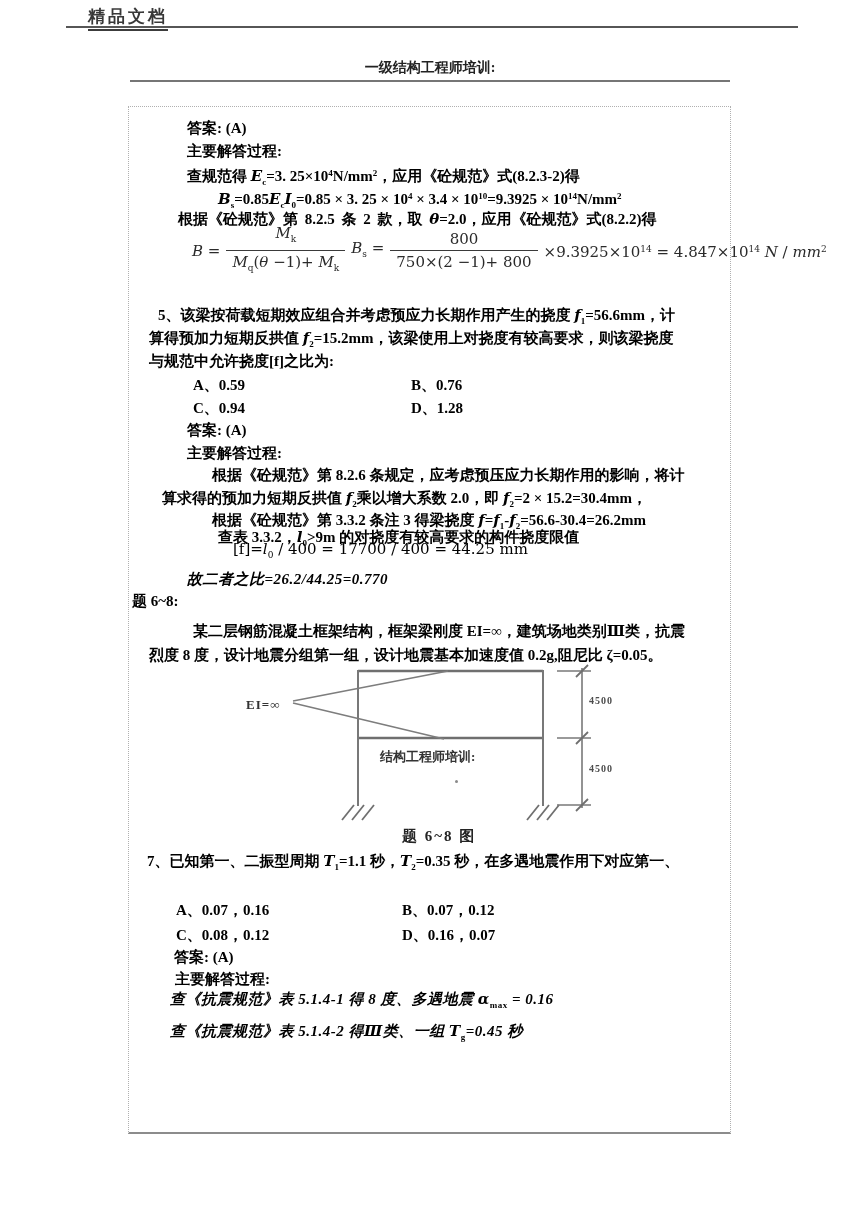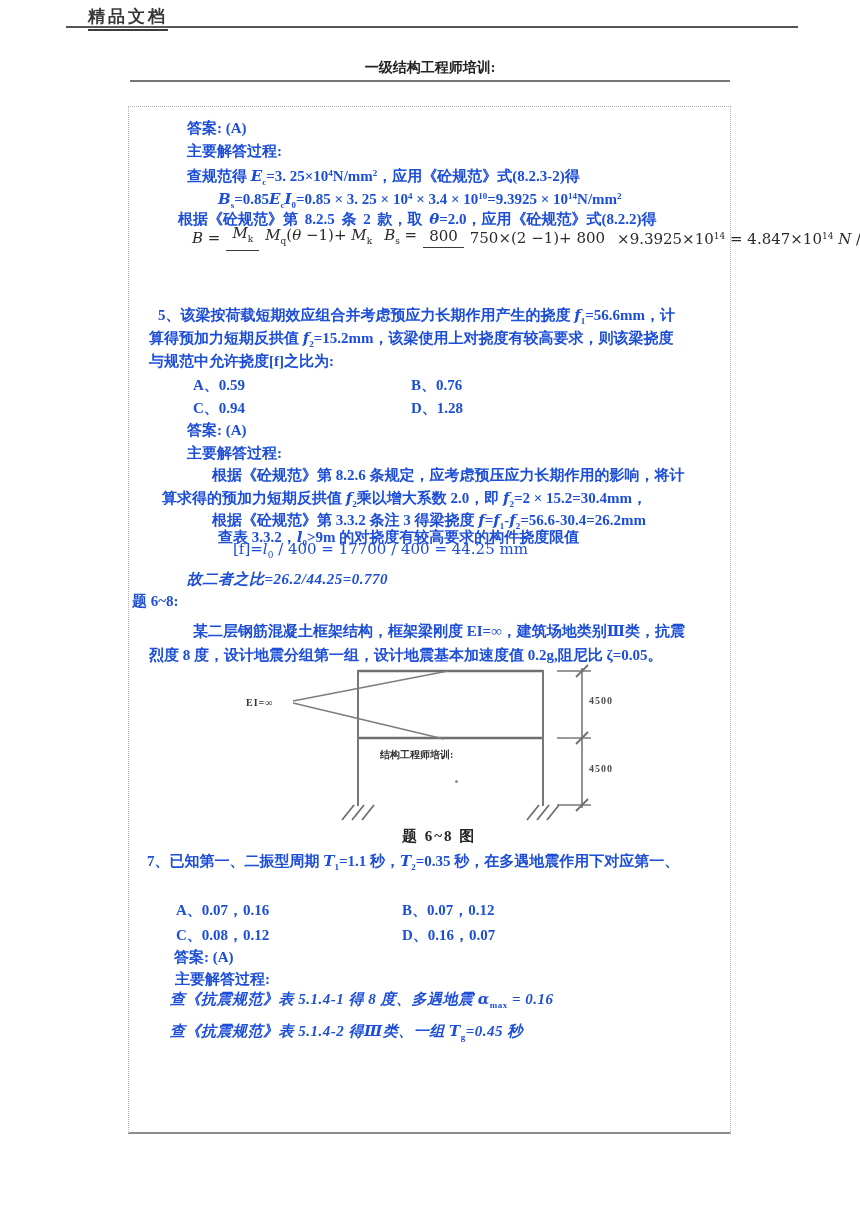--- a/index.html
+++ b/index.html
@@ -1,44 +1,44 @@
 <!DOCTYPE html>
 <html><head>
 <meta charset="utf-8">
 <style>
   html,body{margin:0;padding:0;background:#fff;}
   #page{position:relative;width:860px;height:1217px;background:#fff;overflow:hidden;
         font-family:"Liberation Serif","DejaVu Serif",serif;color:#242424;}
   .line{position:absolute;font-size:15px;font-weight:bold;line-height:18px;white-space:nowrap;
-        color:#1d4ed8;}
+        color:#000000;}
   .vr{font-family:"DejaVu Serif",serif;font-style:italic;}
   .line sub{font-size:9px;vertical-align:-4px;font-style:normal;}
   .line sup{font-size:9px;vertical-align:5px;font-style:normal;}
   .kai{font-style:italic;letter-spacing:.5px;}
   
   .brand{position:absolute;left:88px;top:5px;font-size:17px;font-weight:bold;letter-spacing:3px;
          color:#383838;border-bottom:2px solid #3c3c3c;padding-bottom:1px;}
   .toprule{position:absolute;left:66px;top:26px;width:732px;height:2px;background:#565656;}
   .hdr{position:absolute;left:130px;top:59px;width:600px;text-align:center;
        font-size:14px;font-weight:bold;color:#222;}
   .hdrule{position:absolute;left:130px;top:80px;width:600px;height:2px;background:#767676;}
   
   .frame{position:absolute;left:128px;top:106px;width:601px;height:1025px;
          border:1px dotted #b0b0b0;border-bottom:2px solid #8c8c8c;}
   
   .formula{display:inline-flex;align-items:center;font-weight:normal;
            font-family:"DejaVu Serif",serif;font-size:15px;color:#2a2a2a;}
   .fpart{margin:0 2px;}
-  .frac{display:inline-flex;flex-direction:row;text-align:center;margin:0 4px;}
+  .frac{display:inline-flex;flex-direction:column;text-align:center;margin:0 4px;}
   .num{padding:0 6px 2px;border-bottom:1.5px solid #3a3a3a;}
   .den{padding:2px 6px 0;}
   
   .diagram{position:absolute;left:230px;top:655px;width:430px;height:172px;}
   .diagram svg{position:absolute;left:0;top:0;}
-  .dg-label{position:absolute;font-weight:bold;font-size:10px;color:#333;white-space:nowrap;}
+  .dg-label{position:absolute;font-weight:bold;font-size:13px;color:#333;white-space:nowrap;}
   .dim{position:absolute;font-size:10px;color:#4d4d4d;letter-spacing:1px;font-weight:bold;}
   .dot{position:absolute;left:455px;top:780px;width:3px;height:3px;background:#8a8a8a;border-radius:50%;}
   .caption{position:absolute;left:402px;top:827px;font-size:15px;font-weight:bold;letter-spacing:2px;}
 </style>
 </head>
 <body>
 
 <div id="page">
 
   <span class="brand">精品文档</span>

